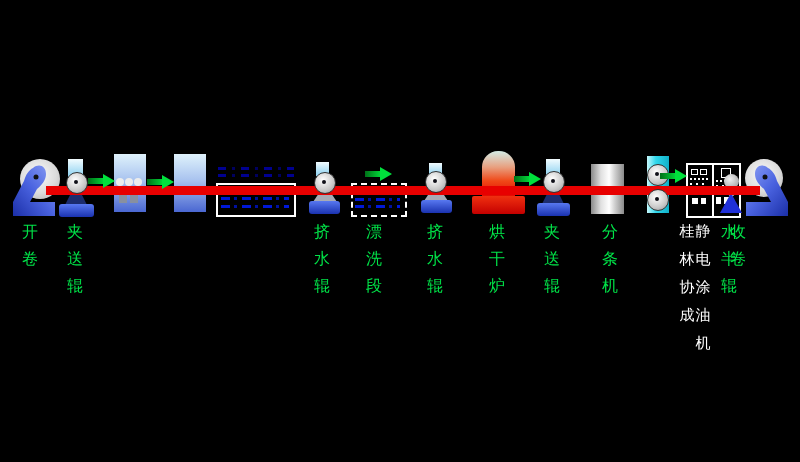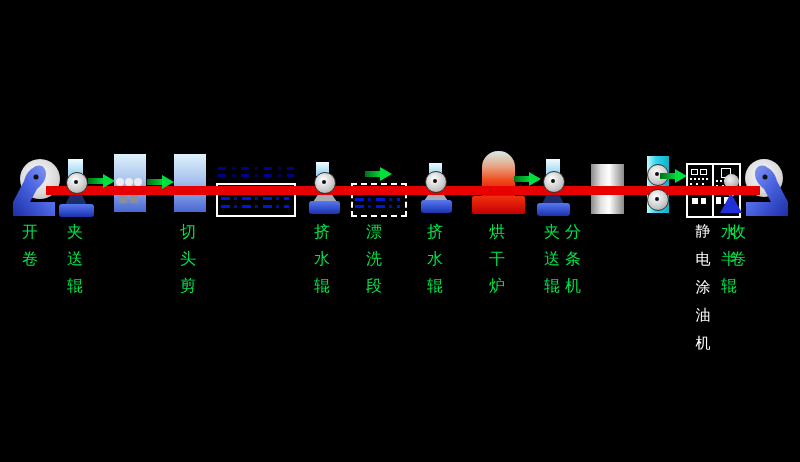--- a/index.html
+++ b/index.html
@@ -196,25 +196,25 @@
   <div class="defl-cone"></div>
 
   <div class="coil-circle" style="left:745px;top:147px;width:38px;height:38px;"></div>
   <svg class="coil-arm" style="left:737px;top:145px;transform:scaleX(-1);" width="56" height="60" viewBox="0 0 56 60">
     <path d="M 25 11 C 31 6 38 9 38 17 C 38 23 34 28 29 32 L 22 45 L 47 45 L 47 59 L 5 59 L 5 45 L 16 24 C 18 17 21 13 25 11 Z" fill="url(#armg)"></path>
     <circle cx="28" cy="20" r="2.5" fill="#111"></circle>
   </svg>
 
   <div class="vlabel" style="left:20px;">开卷</div>
   <div class="vlabel" style="left:65px;">夹送辊</div>
-  <div class="vlabel" style="left:178px;">切头剪</div>
   <div class="vlabel" style="left:312px;">挤水辊</div>
   <div class="vlabel" style="left:364px;">漂洗段</div>
   <div class="vlabel" style="left:425px;">挤水辊</div>
   <div class="vlabel" style="left:487px;">烘干炉</div>
   <div class="vlabel" style="left:542px;">夹送辊</div>
-  <div class="vlabel" style="left:563px;">分条机</div>
+  <div class="vlabel" style="left:600px;">分条机</div>
+  <div class="vlabel white" style="left:679px;">桂林协成</div>
   <div class="vlabel white" style="left:695px;">静电涂油机</div>
   <div class="vlabel" style="left:719px;">水半辊</div>
   <div class="vlabel" style="left:728px;">收卷</div>
 
 
 </div>
 
 </body></html>

